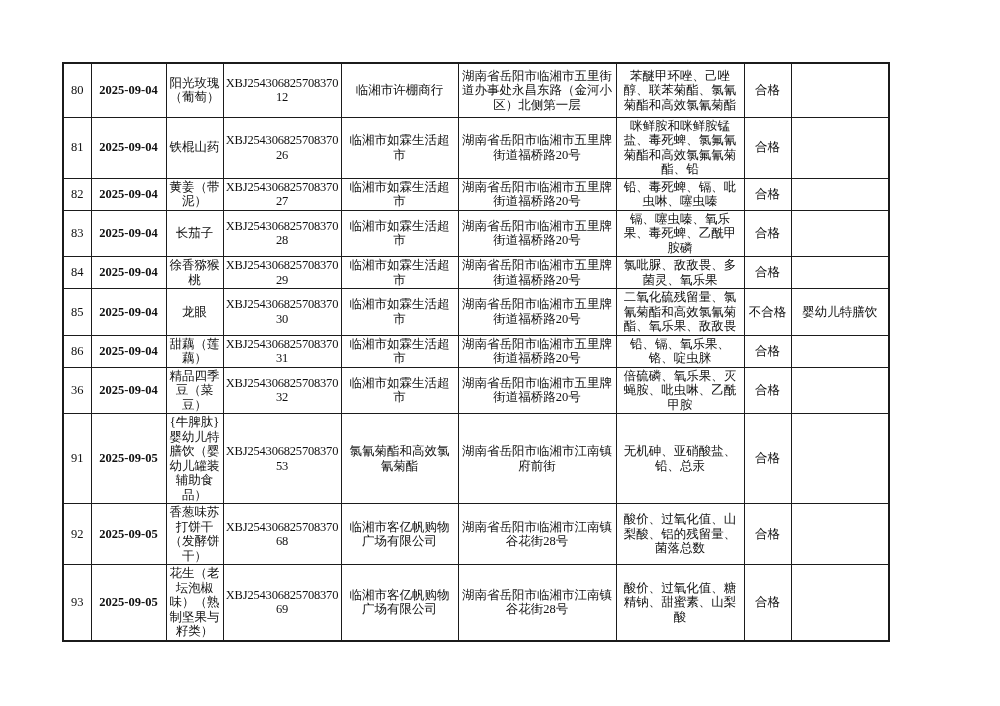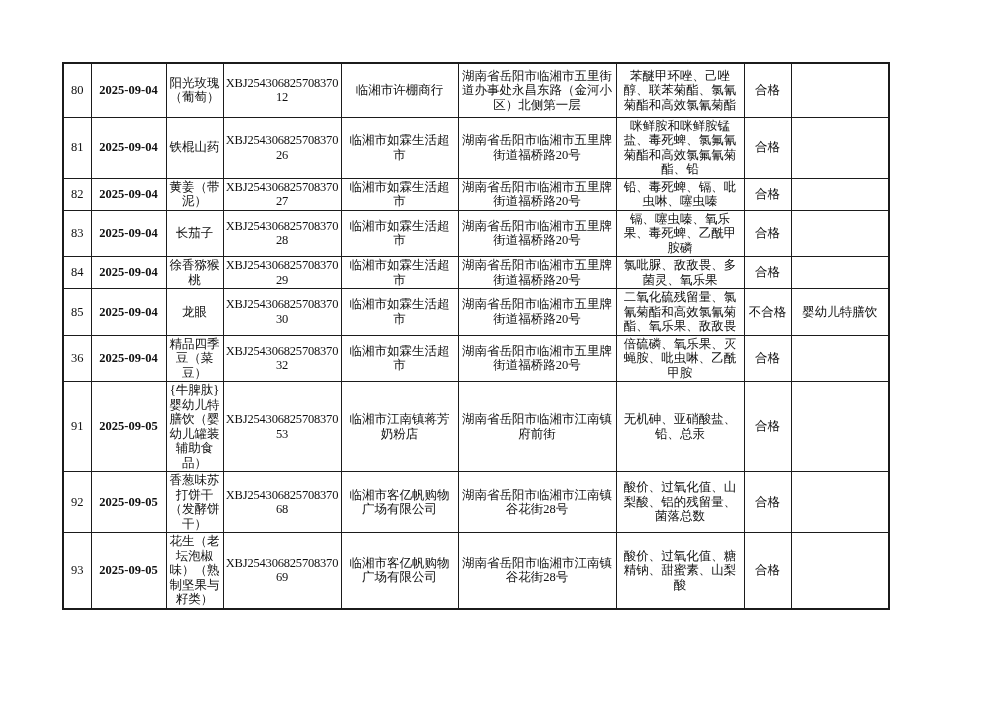--- a/index.html
+++ b/index.html
@@ -120,37 +120,48 @@
           <td class="c-no">85</td>
           <td class="c-date">2025-09-04</td>
           <td class="c-product">龙眼</td>
           <td class="c-sample_id">XBJ25430682570837030</td>
           <td class="c-vendor">临湘市如霖生活超市</td>
           <td class="c-address">湖南省岳阳市临湘市五里牌街道福桥路20号</td>
           <td class="c-items">二氧化硫残留量、氯氰菊酯和高效氯氰菊酯、氧乐果、敌敌畏</td>
           <td class="c-result">不合格</td>
           <td class="c-failed_items">婴幼儿特膳饮</td>
         </tr>
+        <tr style="height: 29px;">
+          <td class="c-no">86</td>
+          <td class="c-date">2025-09-04</td>
+          <td class="c-product">甜藕（莲藕）</td>
+          <td class="c-sample_id">XBJ25430682570837031</td>
+          <td class="c-vendor">临湘市如霖生活超市</td>
+          <td class="c-address">湖南省岳阳市临湘市五里牌街道福桥路20号</td>
+          <td class="c-items">铅、镉、氧乐果、铬、啶虫脒</td>
+          <td class="c-result">合格</td>
+          <td class="c-failed_items"></td>
+        </tr>
         <tr style="height: 31px;">
           <td class="c-no">36</td>
           <td class="c-date">2025-09-04</td>
           <td class="c-product">精品四季豆（菜豆）</td>
           <td class="c-sample_id">XBJ25430682570837032</td>
           <td class="c-vendor">临湘市如霖生活超市</td>
           <td class="c-address">湖南省岳阳市临湘市五里牌街道福桥路20号</td>
           <td class="c-items">倍硫磷、氧乐果、灭蝇胺、吡虫啉、乙酰甲胺</td>
           <td class="c-result">合格</td>
           <td class="c-failed_items"></td>
         </tr>
         <tr style="height: 70px;">
           <td class="c-no">91</td>
           <td class="c-date">2025-09-05</td>
           <td class="c-product">{牛脾肽}婴幼儿特膳饮（婴幼儿罐装辅助食品）</td>
           <td class="c-sample_id">XBJ25430682570837053</td>
-          <td class="c-vendor">临湘市江南镇蒋芳奶粉店</td>
+          <td class="c-vendor">氯氰菊酯和高效氯氰菊酯</td>
           <td class="c-address">湖南省岳阳市临湘市江南镇府前街</td>
           <td class="c-items">无机砷、亚硝酸盐、铅、总汞</td>
           <td class="c-result">合格</td>
           <td class="c-failed_items"></td>
         </tr>
         <tr style="height: 45px;">
           <td class="c-no">92</td>
           <td class="c-date">2025-09-05</td>
           <td class="c-product">香葱味苏打饼干（发酵饼干）</td>
           <td class="c-sample_id">XBJ25430682570837068</td>

